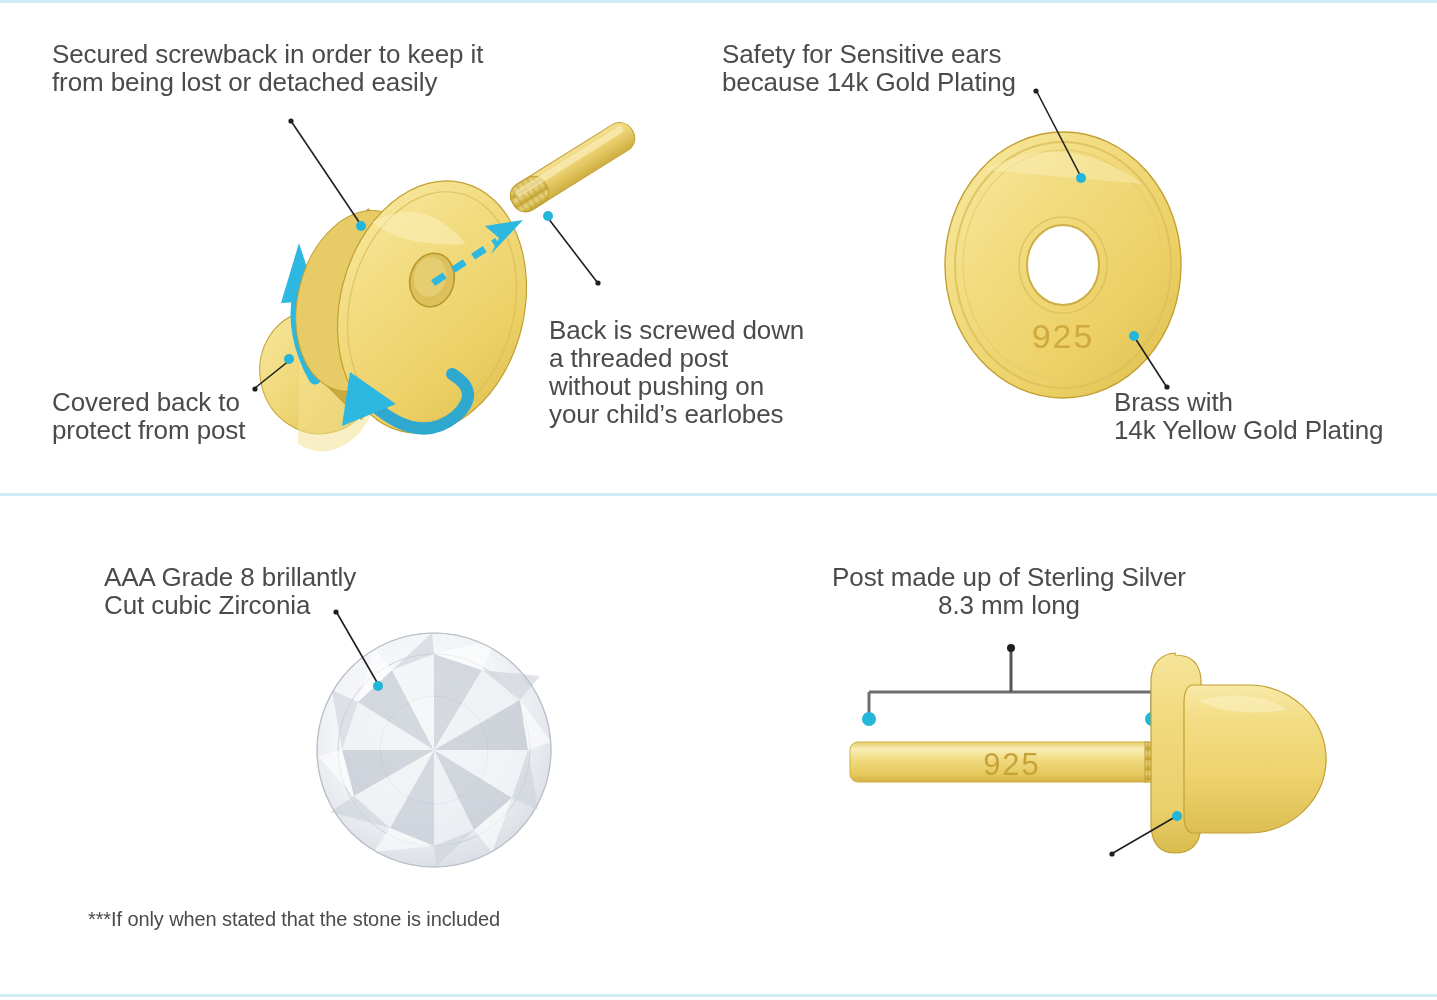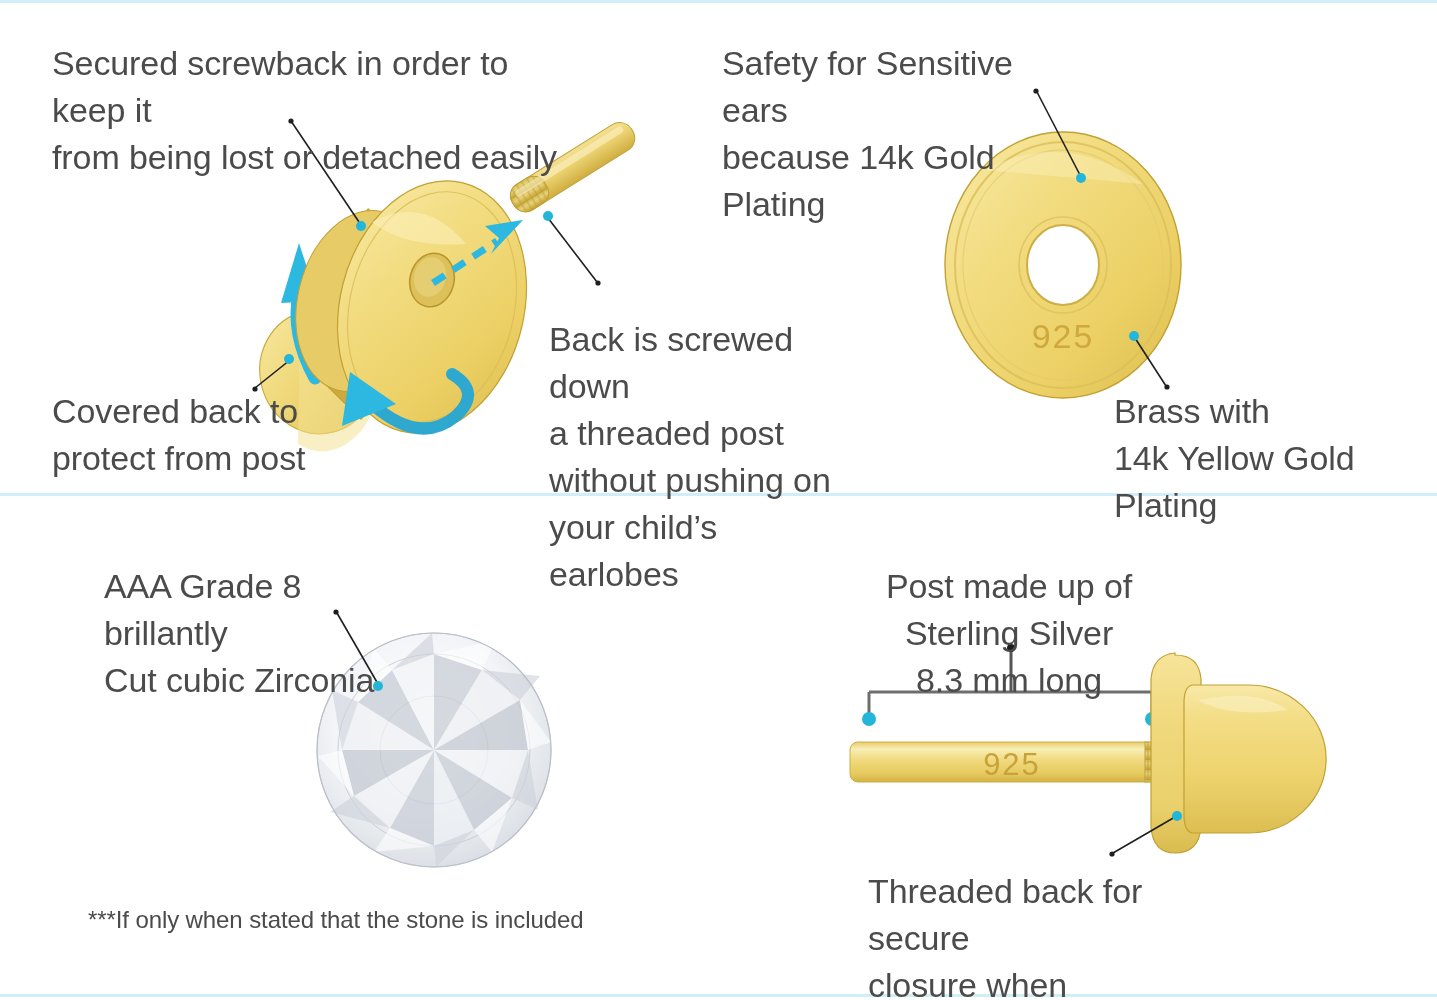--- a/index.html
+++ b/index.html
@@ -30,28 +30,28 @@
     left: 0;
     top: 493px;
     width: 1437px;
     height: 3px;
     background: #cfeef8;
   }
 
   .callout {
     position: absolute;
     color: #4b4b4b;
-    font-size: 34px;
-    line-height: 47px;
+    font-size: 26px;
+    line-height: 28px;
     letter-spacing: -0.1px;
     white-space: pre-line;
     font-family: "Liberation Sans", "DejaVu Sans", sans-serif;
   }
   .callout.small {
-    font-size: 24px;
+    font-size: 20px;
     line-height: 27px;
   }
   .callout.center { text-align: center; }
 
   svg.art {
     position: absolute;
     left: 0;
     top: 0;
     width: 1437px;
     height: 1000px;
@@ -319,16 +319,14 @@
 14k Yellow Gold Plating</div>
 
   <div class="callout" style="left:104px; top:563px; width:330px;">AAA Grade 8 brillantly
 Cut cubic Zirconia</div>
 
   <div class="callout small" style="left:88px; top:906px; width:500px;">***If only when stated that the stone is included</div>
 
   <div class="callout center" style="left:829px; top:563px; width:360px;">Post made up of Sterling Silver
 8.3 mm long</div>
 
-  <div class="callout" style="left:868px; top:868px; width:340px;">Threaded back for secure
-closure when screwing</div>
 
 </div>
 
 </body></html>

